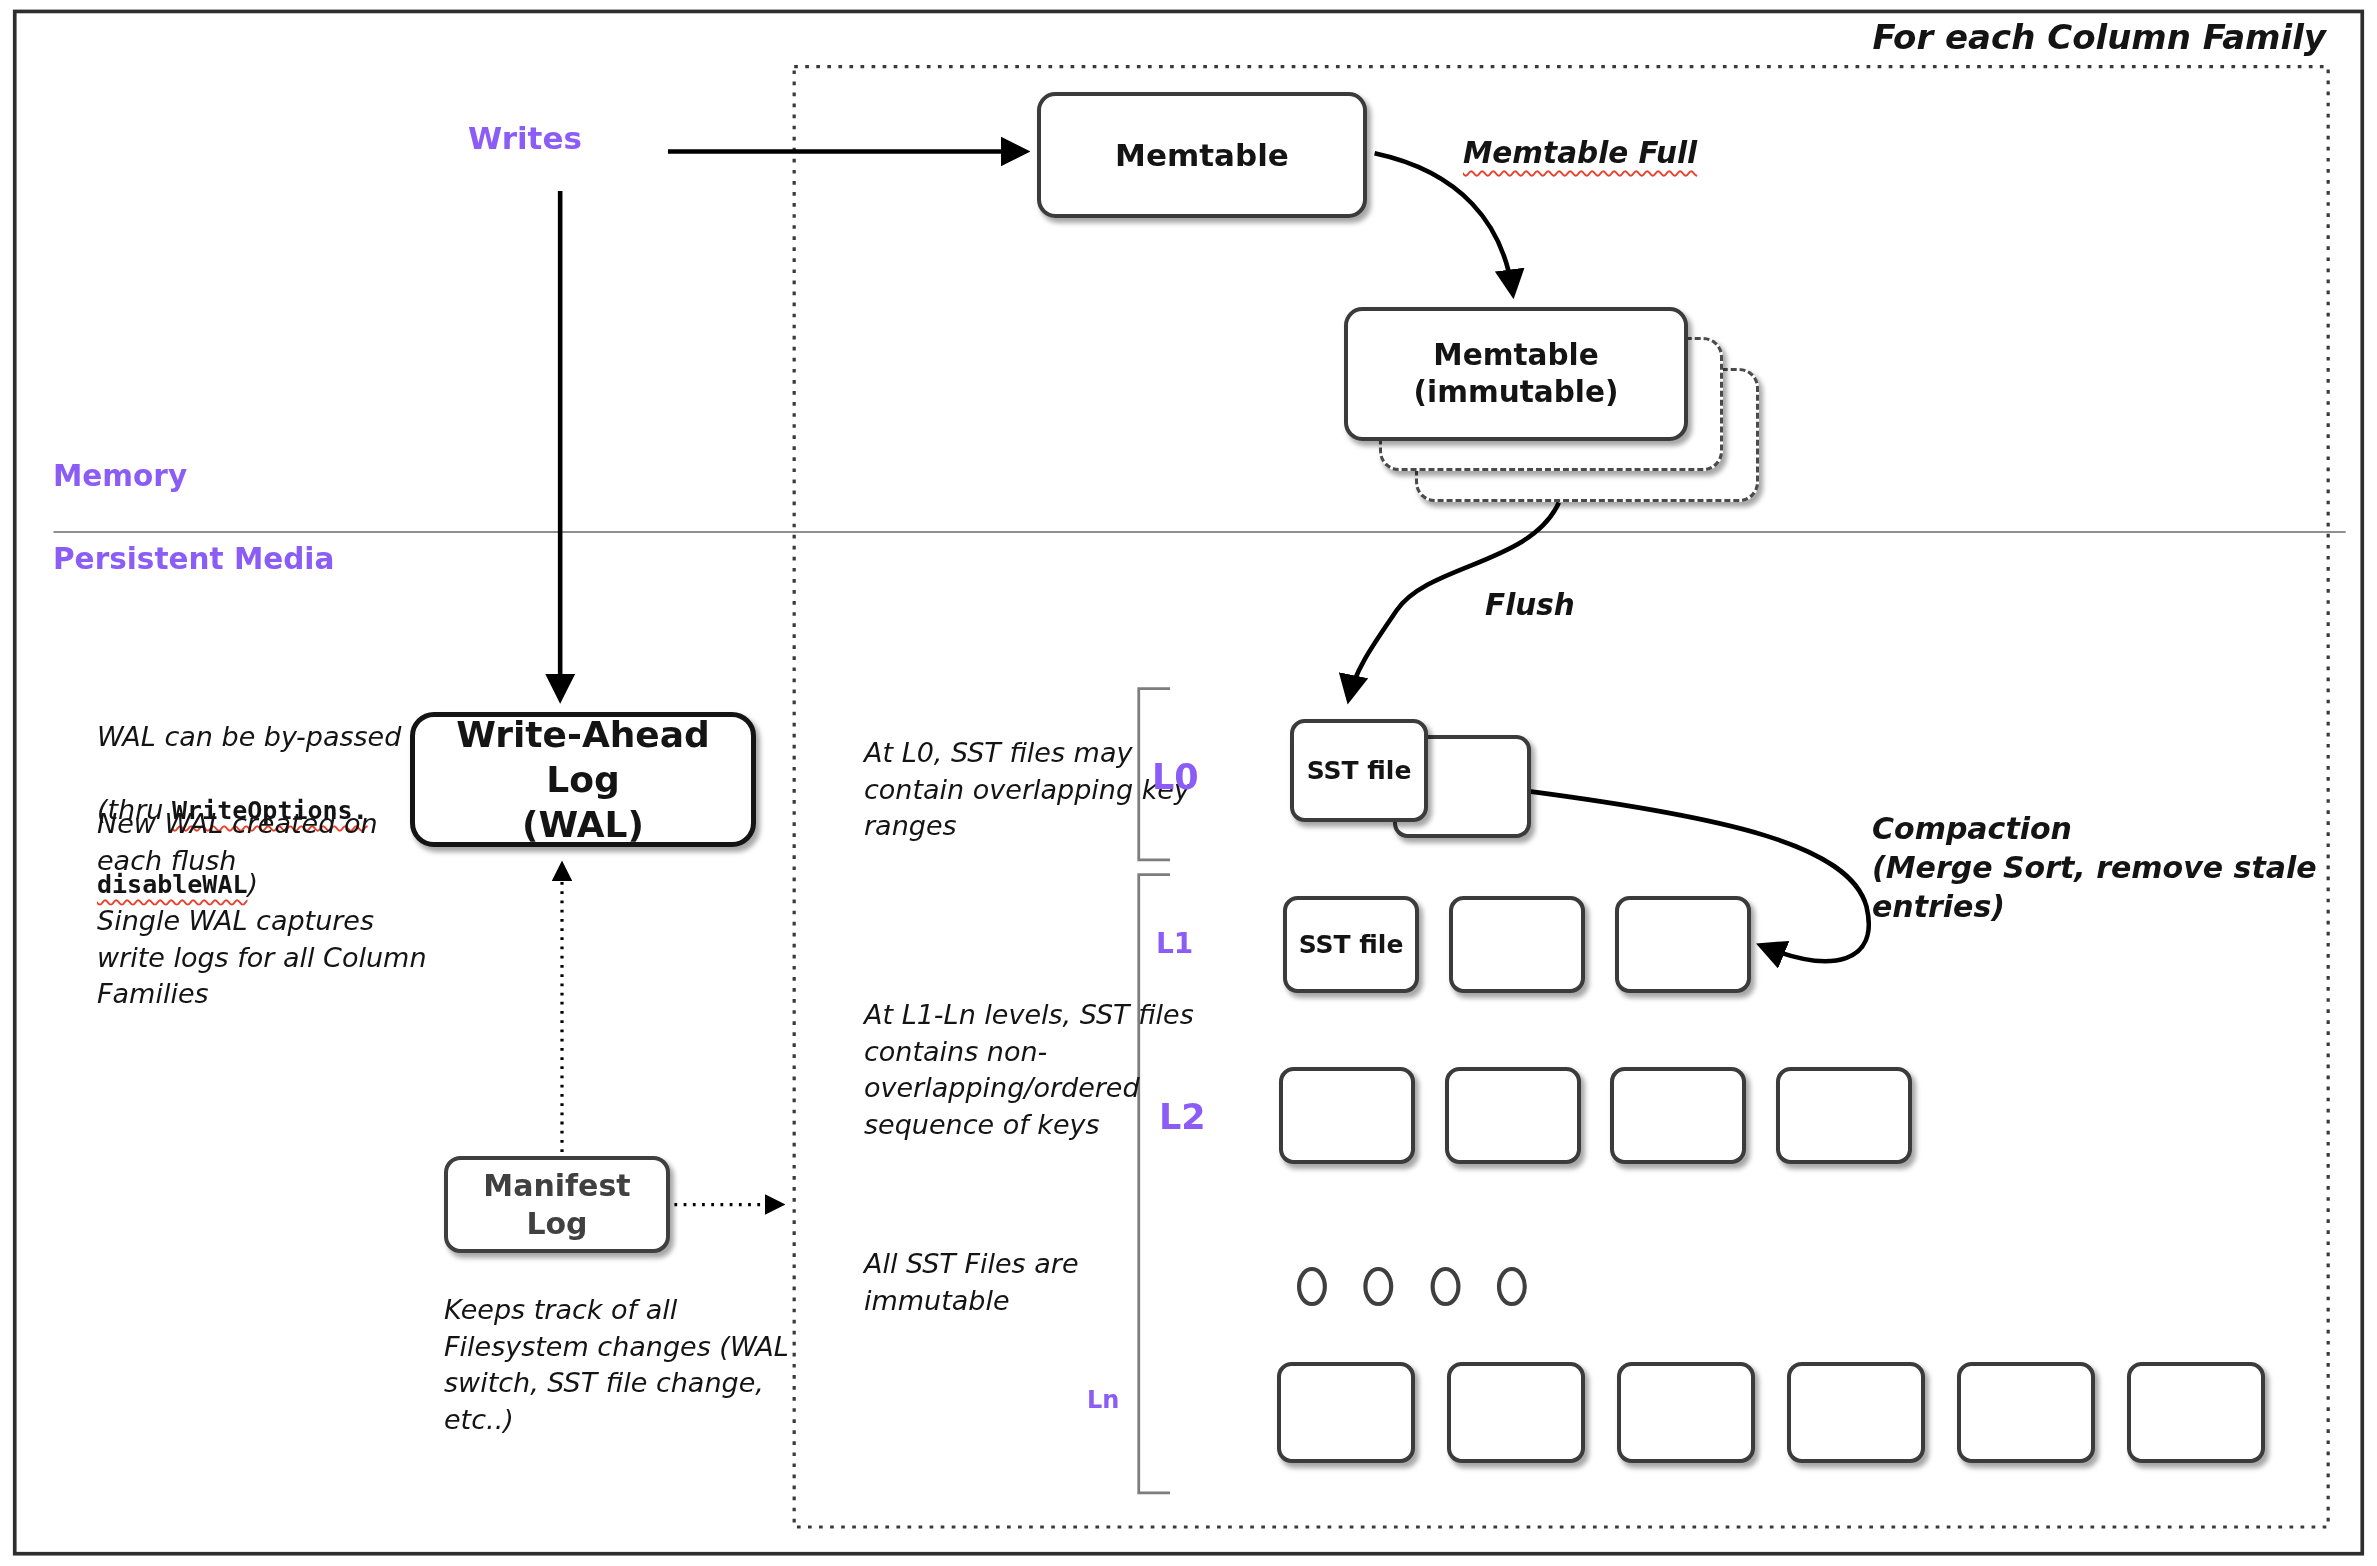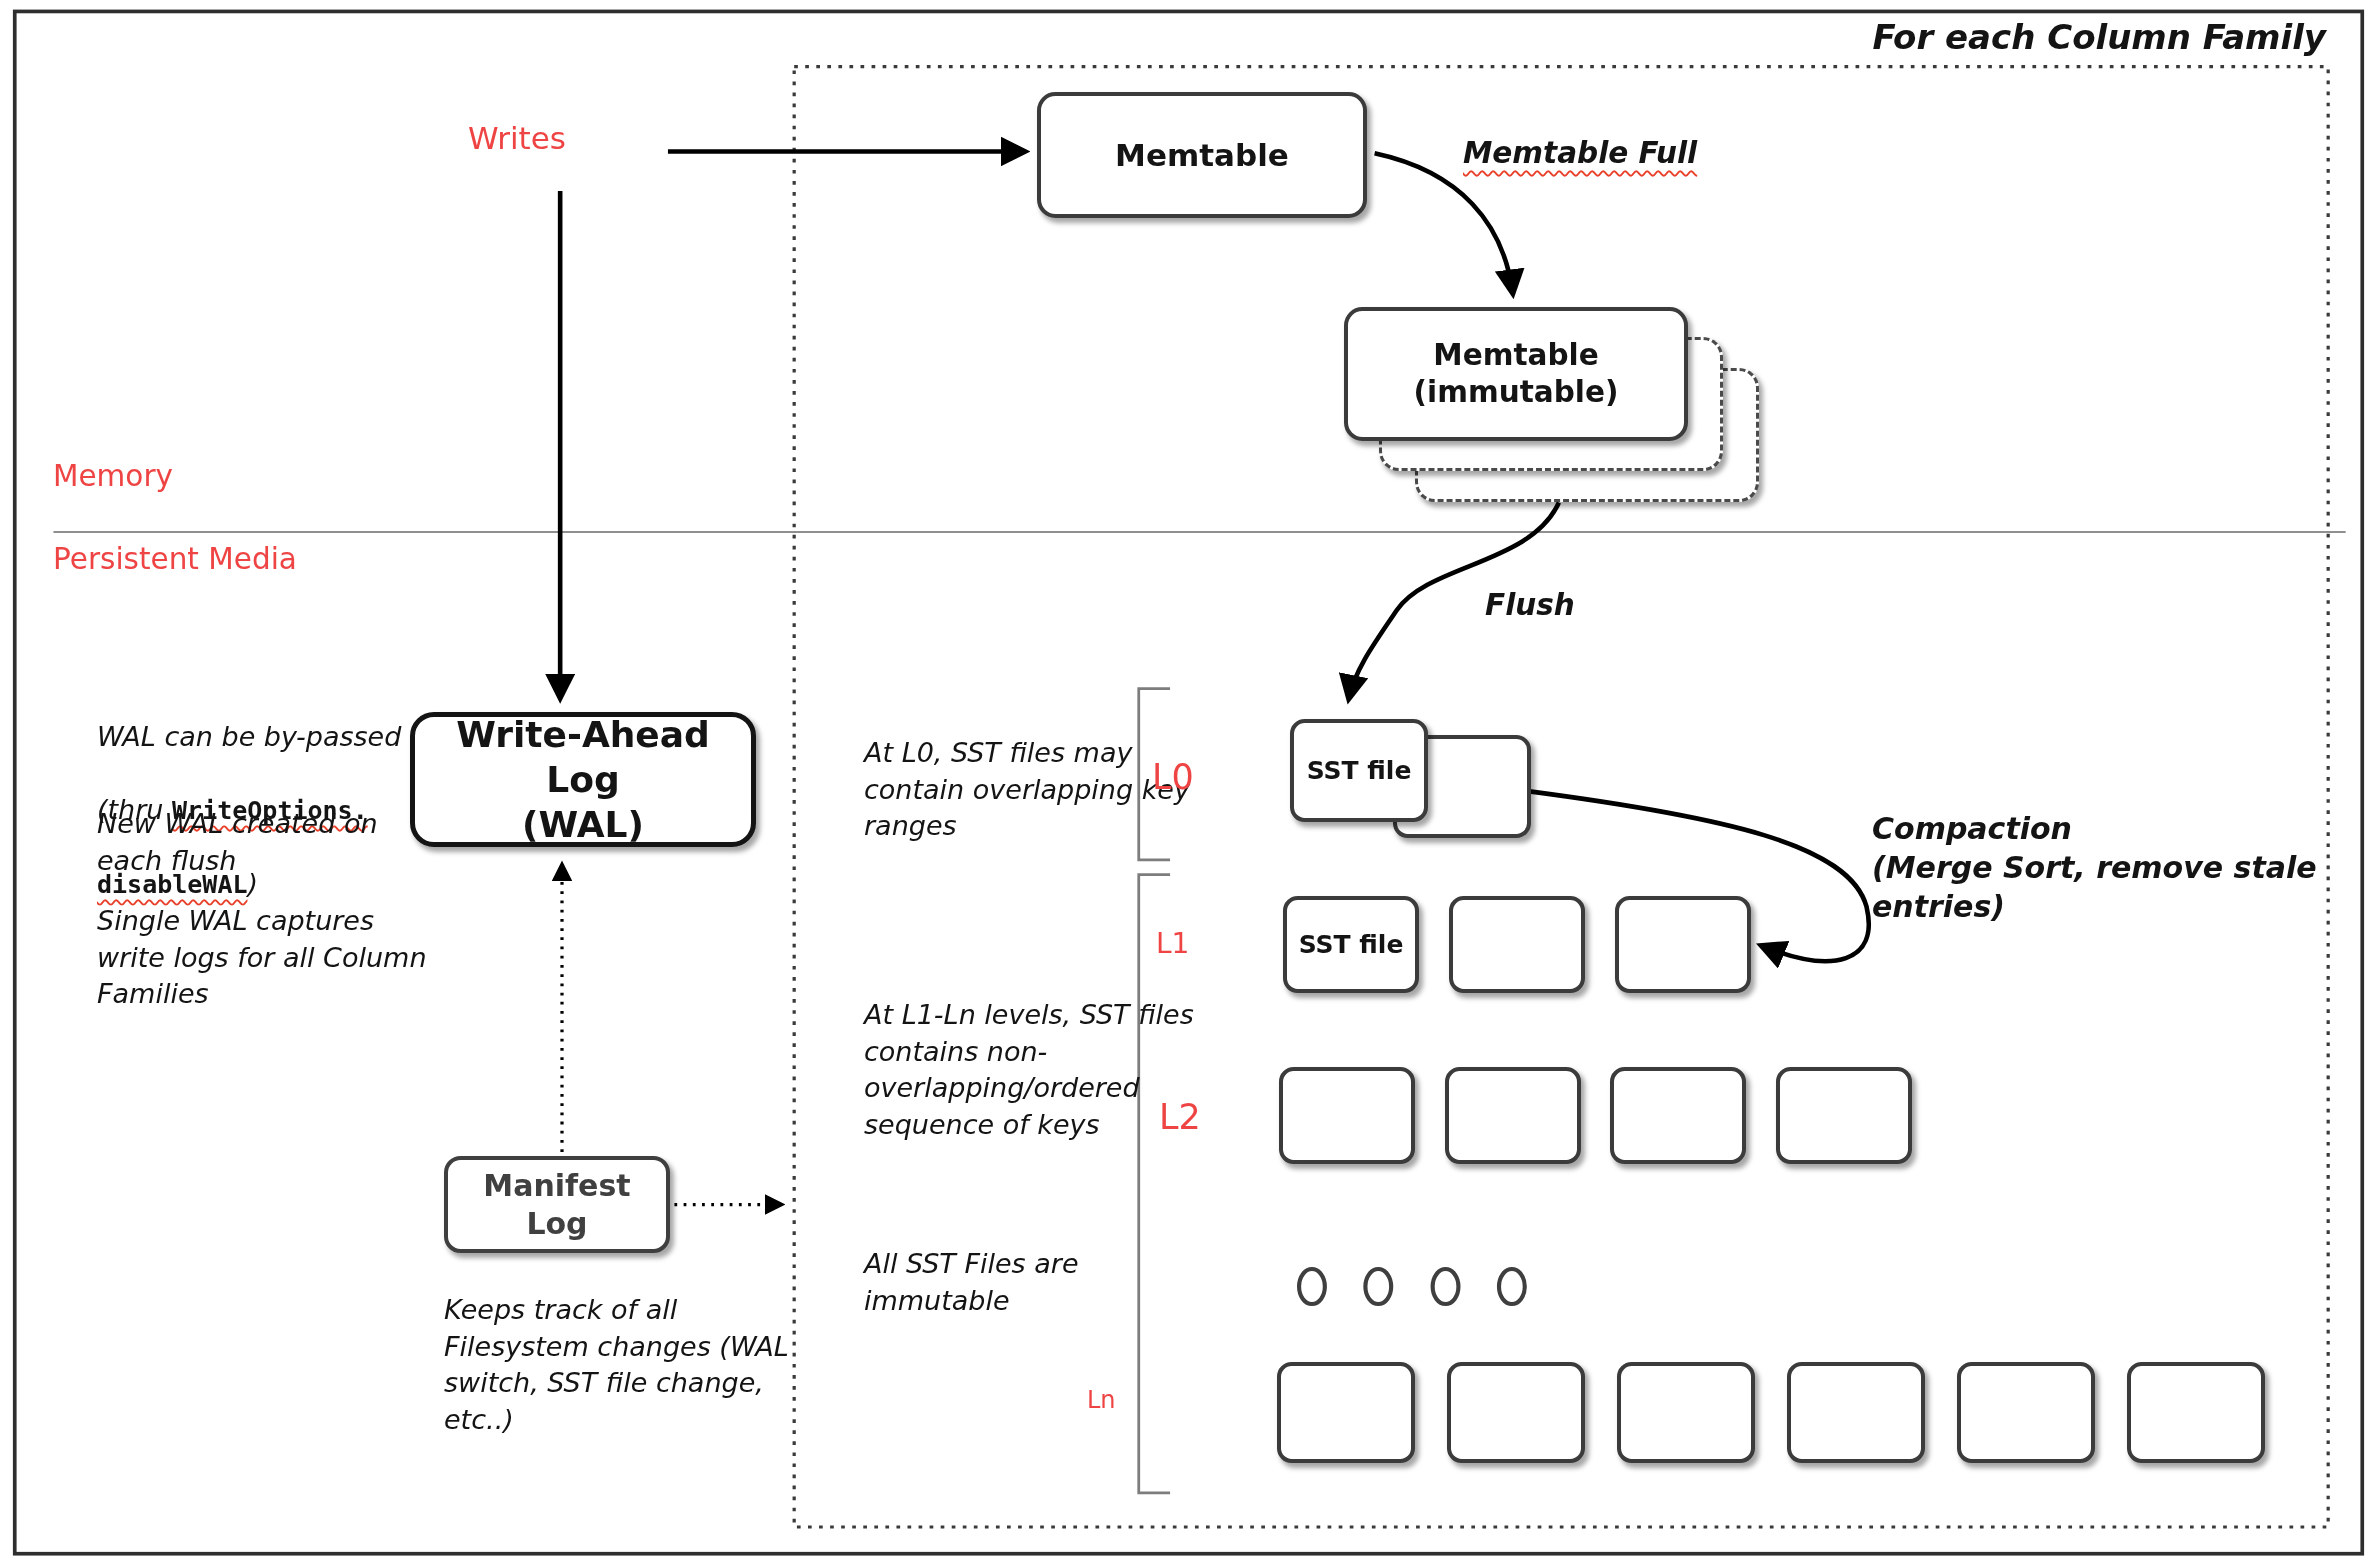--- a/index.html
+++ b/index.html
@@ -3,21 +3,21 @@
 <meta charset="utf-8">
 <style>
   html,body { margin:0; padding:0; background:#ffffff; }
   #canvas {
     position:relative; width:2377px; height:1567px; background:#ffffff;
     font-family:"DejaVu Sans", sans-serif; color:#141414; overflow:hidden;
   }
   #connectors { position:absolute; left:0; top:0; width:2377px; height:1567px; pointer-events:none; }
 
   .abs { position:absolute; }
-  .lbl { font-weight:400; font-size:30px; color:#ef4444; }
+  .lbl { font-weight:700; font-size:30px; color:#8b5cf6; }
   .pre { white-space:pre-line; }
 
   .note {
     position:absolute; font-style:italic; font-size:27px; line-height:1.36;
     color:#141414; white-space:pre-line;
   }
   .code {
     font-family:"DejaVu Sans Mono", monospace; font-style:normal; font-weight:700;
     font-size:25px;
     text-decoration:underline wavy #e8402a 1.8px; text-underline-offset:5.5px;

